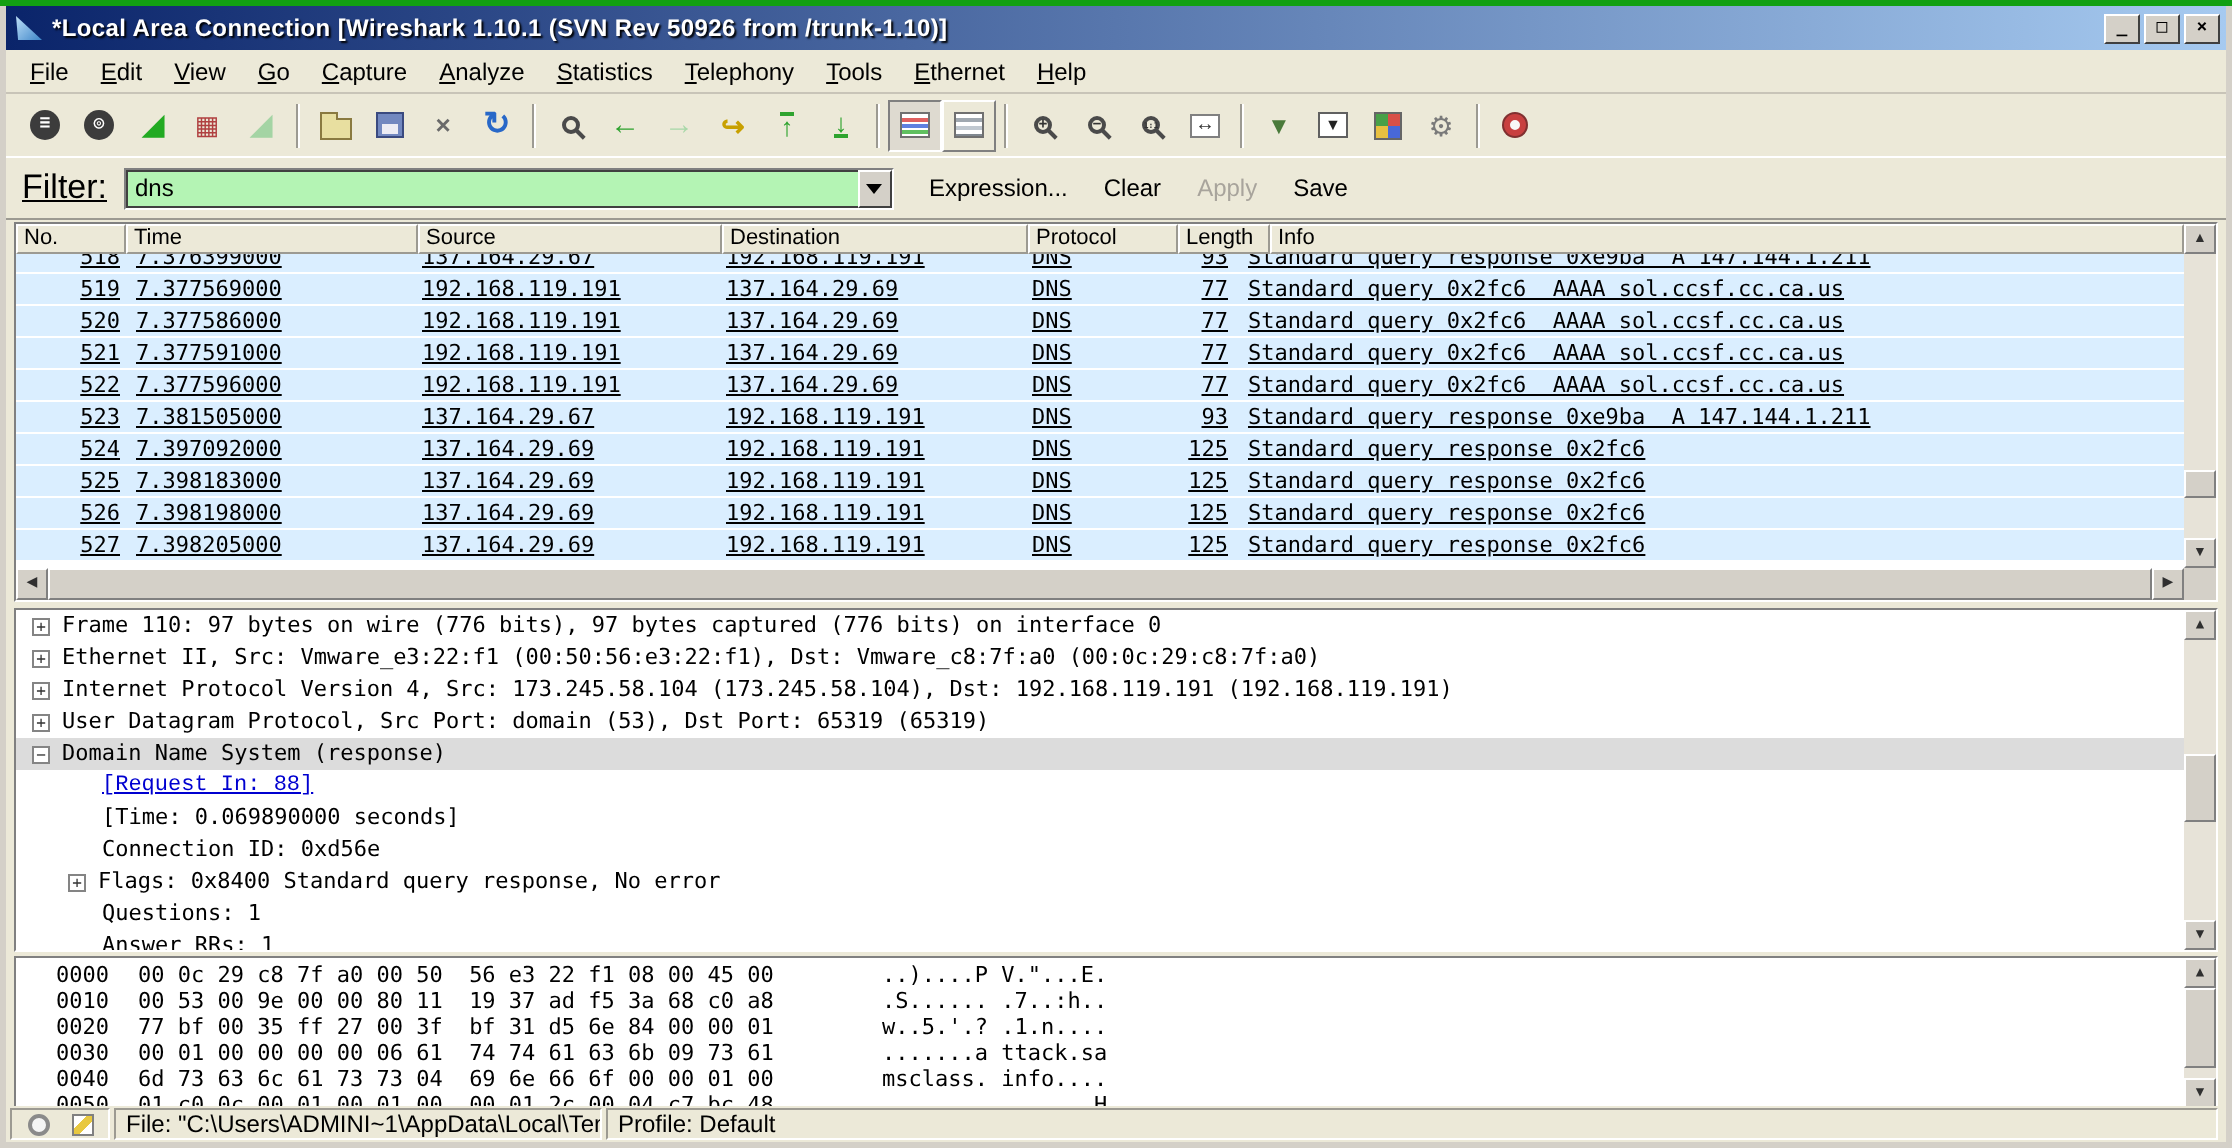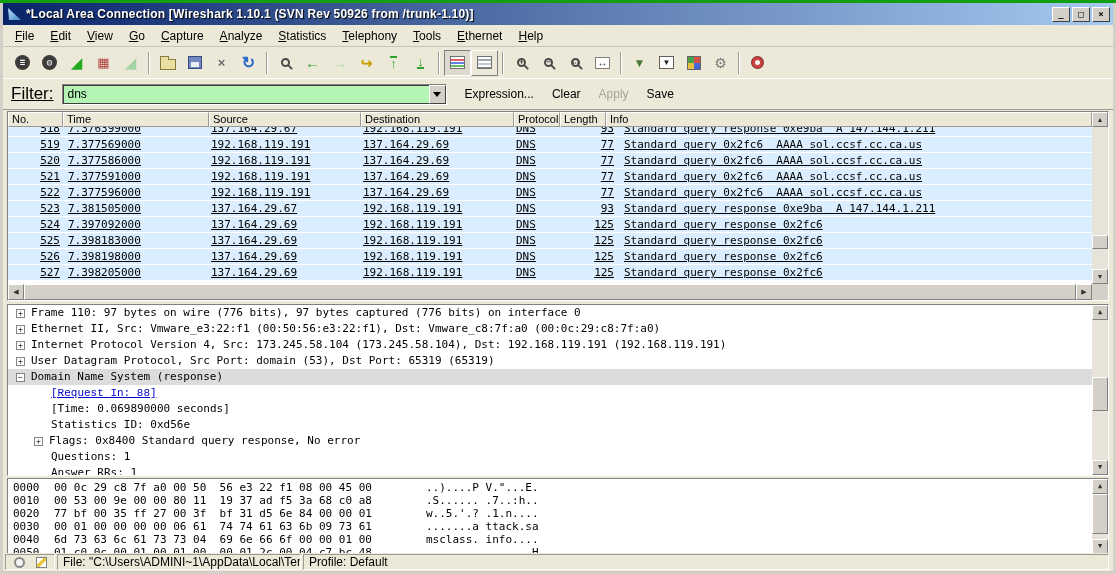--- a/index.html
+++ b/index.html
@@ -97,21 +97,21 @@
   .prow { display:flex; height:16px; background:#DAEEFF; border-bottom:1px solid #fff;
           font:11px/15px "DejaVu Sans Mono",monospace; white-space:pre;text-decoration:underline; }
   .prow.clip { margin-top:-6px; }
   .c-no   { width:55px;  text-align:right; padding-right:3px; }
   .c-time { width:146px; padding-left:5px; }
   .c-src  { width:152px; padding-left:2px; }
   .c-dst  { width:143px; padding-left:2px; }
   .c-prot { width:66px;  padding-left:12px; }
   .c-len  { width:46px;  text-align:right; padding-right:2px; }
   .c-info { flex:1; padding-left:8px; overflow:hidden; }
-  .h-no{width:55px}.h-time{width:146px}.h-src{width:152px}.h-dst{width:153px}.h-prot{width:46px}.h-len{width:46px}.h-info{flex:1}
+  .h-no{width:55px}.h-time{width:146px}.h-src{width:152px}.h-dst{width:153px}.h-prot{width:75px}.h-len{width:46px}.h-info{flex:1}
 
   
   .vsb { position:absolute; right:0; top:0; bottom:16px; width:16px; background:#E7E3D8; }
   .vsb.full { bottom:0; }
   .sbtn { width:16px; height:15px; background:#D4D0C8; border:1px solid; border-color:#fff #808080 #808080 #fff;
           font-size:7px; line-height:13px; text-align:center; color:#303030; }
   .sbtn.up { position:absolute; top:0; }  .sbtn.down { position:absolute; bottom:0; }
   .sthumb { position:absolute; left:0; width:16px; background:#D4D0C8; border:1px solid;
             border-color:#fff #808080 #808080 #fff; }
   .hsb { position:absolute; bottom:0; left:0; width:calc(100% - 16px); height:16px; background:#E7E3D8; }
@@ -131,21 +131,21 @@
          font:8px/8px "DejaVu Sans Mono",monospace; text-align:center; margin-right:6px; color:#333; }
   .p0 { padding-left:8px; }
   .p1 { padding-left:26px; } .p1t { padding-left:43px; }
   .dlink { color:#0000D0; text-decoration:underline;font-family:Liberation Mono, monospace; }
 
   
   .hexpane { height:77px; margin:2px 4px 0 4px; background:#fff; border:1px solid;
              border-color:#808080 #fff #fff #808080; position:relative; overflow:hidden;
              font:11px/13px "DejaVu Sans Mono",monospace; padding-top:2px; }
   .hexrow { display:flex; height:13px; white-space:pre; }
-  .hx-off { width:46px; padding-left:5px; }
+  .hx-off { width:46px; padding-left:5px;margin-left:15px; }
   .hx-hex { width:372px; }
   .hx-asc { flex:1; }
 
   
   .statusbar { position:absolute; bottom:0; left:0; right:0; height:18px; background:#ECE9D8;
                display:flex; align-items:center; padding:0 2px; }
   .sb-sec { border:1px solid; border-color:#9C9A92 #fff #fff #9C9A92; height:16px;
             display:flex; align-items:center; padding:0 5px; margin-right:2px;
             font-size:12px; white-space:nowrap; overflow:hidden; }
   .sb-icons { width:50px; justify-content:space-around; padding:0 2px; }
@@ -342,21 +342,21 @@
   </div>
 
   <div class="details">
     <div class="dl p0"><span class="box">+</span><span>Frame 110: 97 bytes on wire (776 bits), 97 bytes captured (776 bits) on interface 0</span></div>
     <div class="dl p0"><span class="box">+</span><span>Ethernet II, Src: Vmware_e3:22:f1 (00:50:56:e3:22:f1), Dst: Vmware_c8:7f:a0 (00:0c:29:c8:7f:a0)</span></div>
     <div class="dl p0"><span class="box">+</span><span>Internet Protocol Version 4, Src: 173.245.58.104 (173.245.58.104), Dst: 192.168.119.191 (192.168.119.191)</span></div>
     <div class="dl p0"><span class="box">+</span><span>User Datagram Protocol, Src Port: domain (53), Dst Port: 65319 (65319)</span></div>
     <div class="dl p0 hl"><span class="box">−</span><span>Domain Name System (response)</span></div>
     <div class="dl p1t"><span class="dlink">[Request In: 88]</span></div>
     <div class="dl p1t"><span>[Time: 0.069890000 seconds]</span></div>
-    <div class="dl p1t"><span>Statistics ID: 0xd56e</span></div>
+    <div class="dl p1t"><span>Connection ID: 0xd56e</span></div>
     <div class="dl p1"><span class="box">+</span><span>Flags: 0x8400 Standard query response, No error</span></div>
     <div class="dl p1t"><span>Questions: 1</span></div>
     <div class="dl p1t"><span>Answer RRs: 1</span></div>
     <div class="vsb full">
       <span class="sbtn up">▲</span>
       <span class="sthumb" style="top:72px;height:34px;"></span>
       <span class="sbtn down">▼</span>
     </div>
   </div>
 

